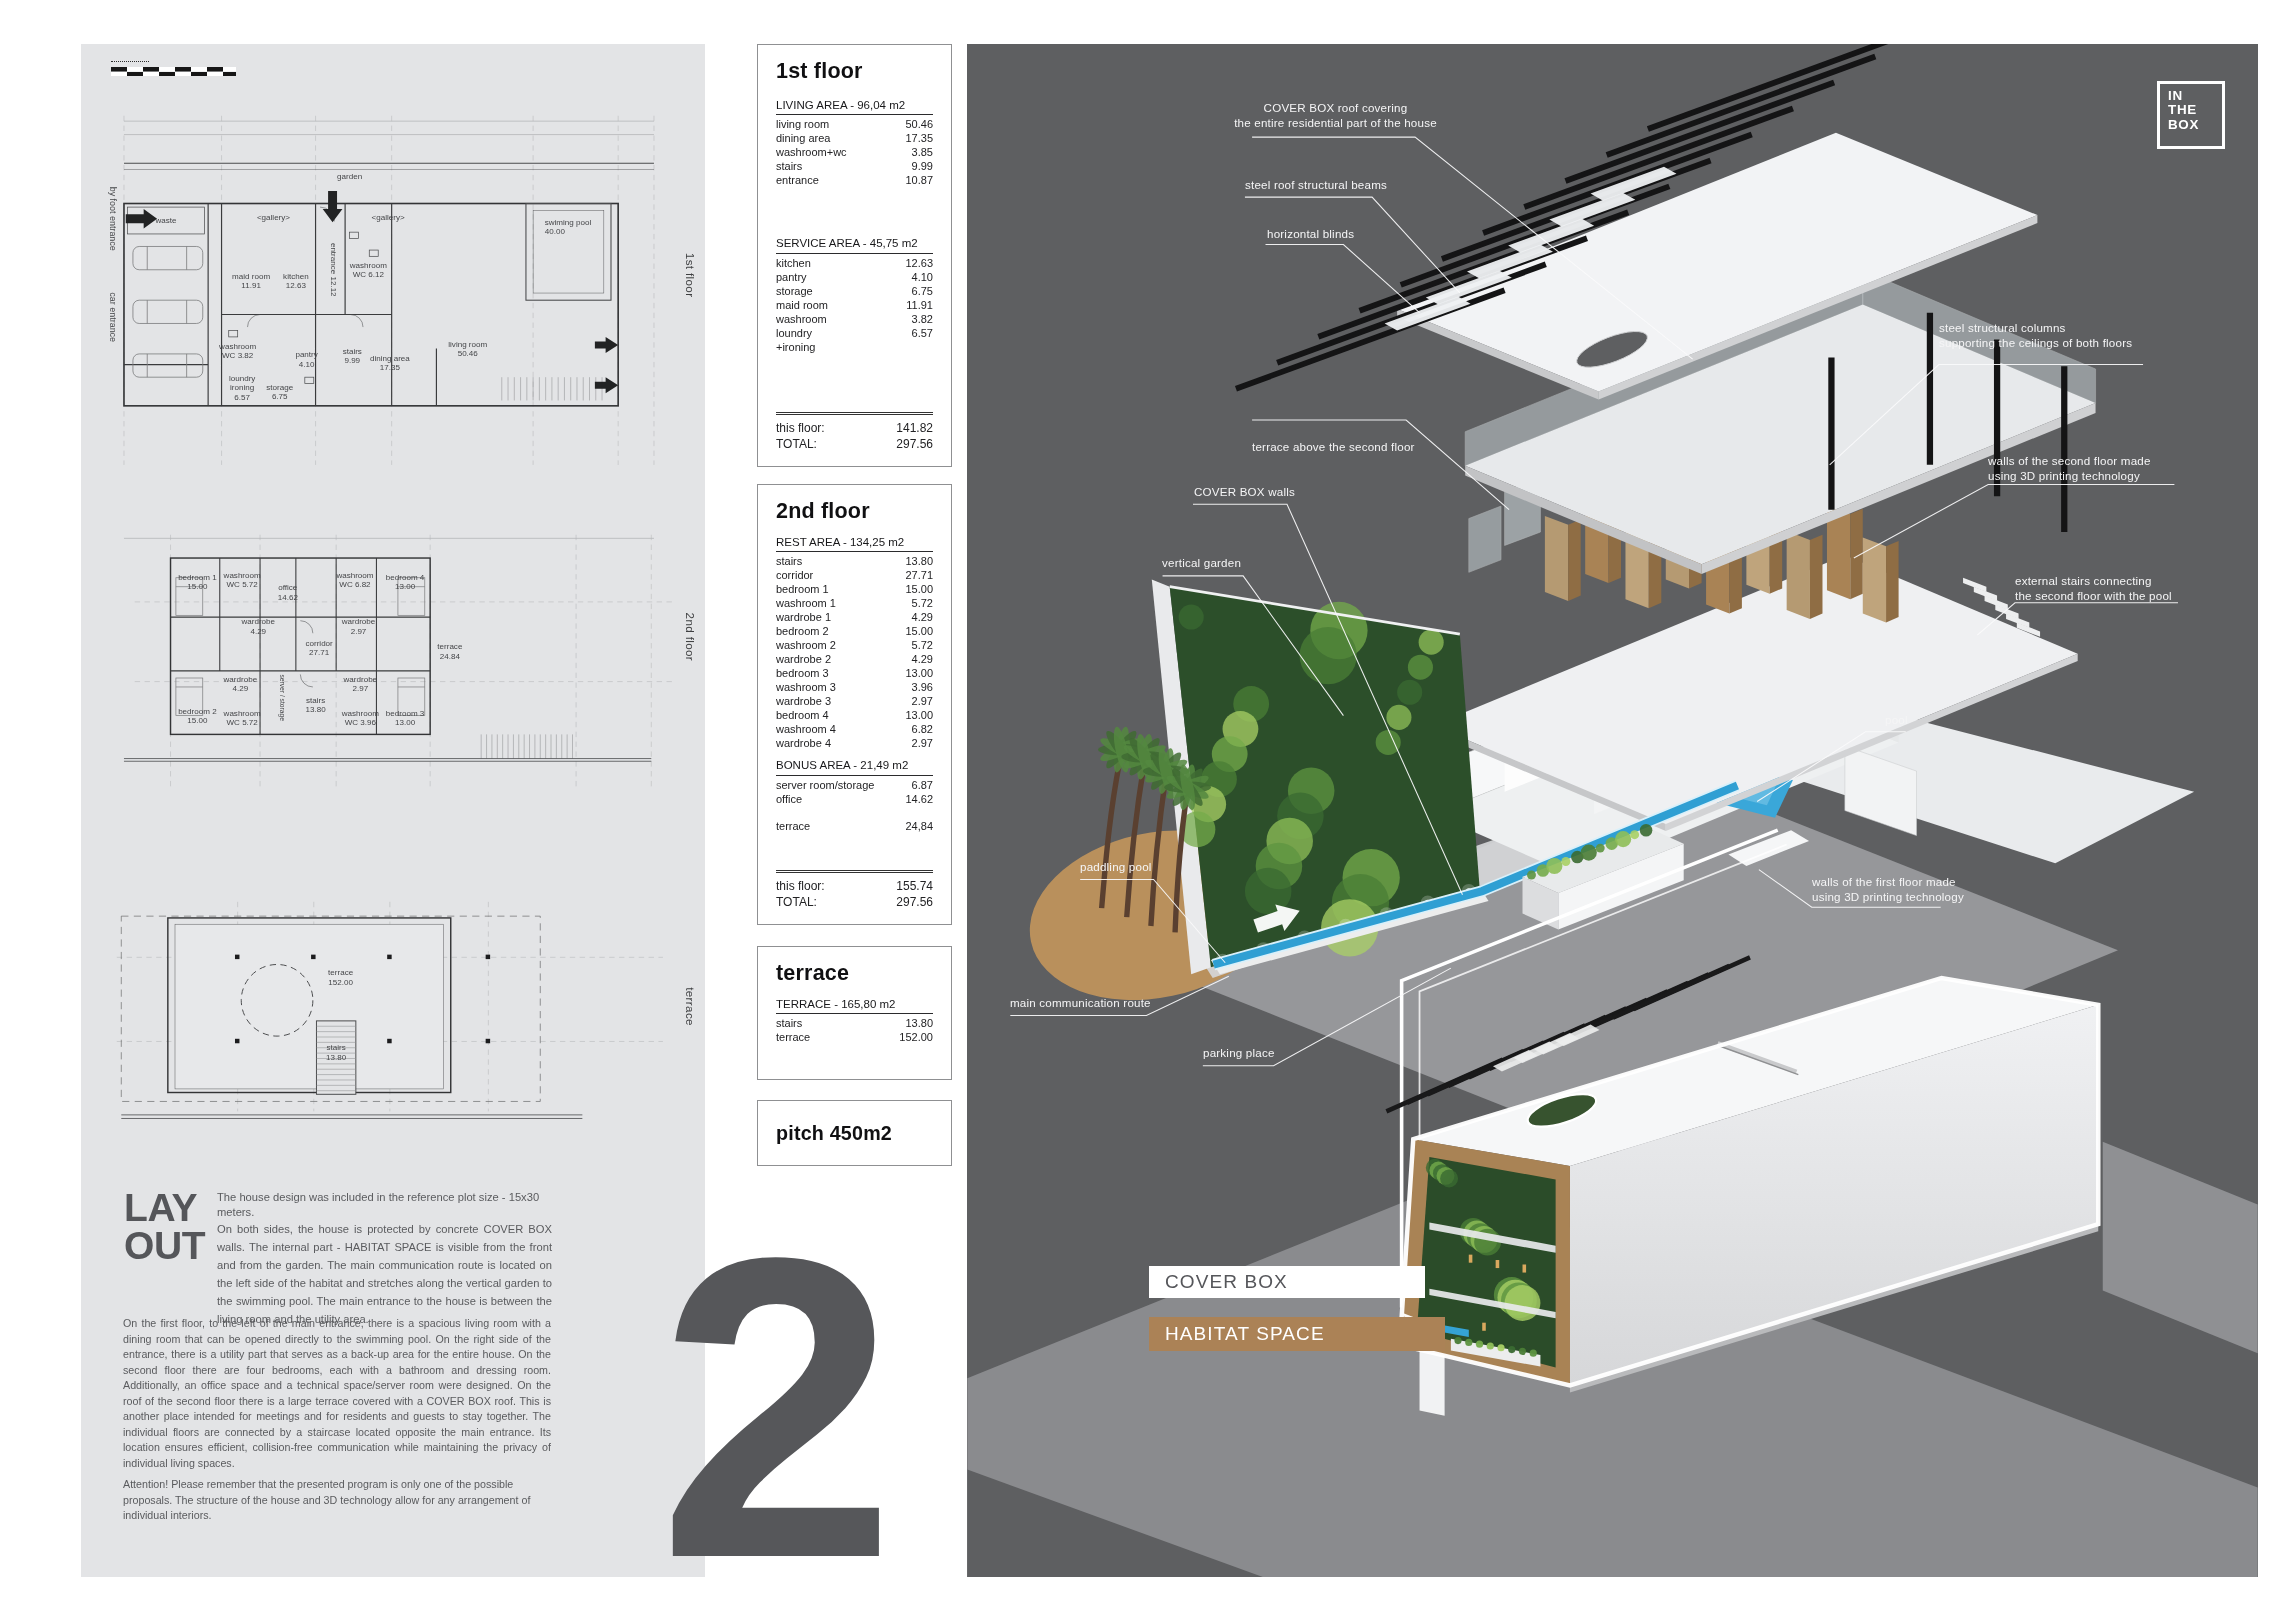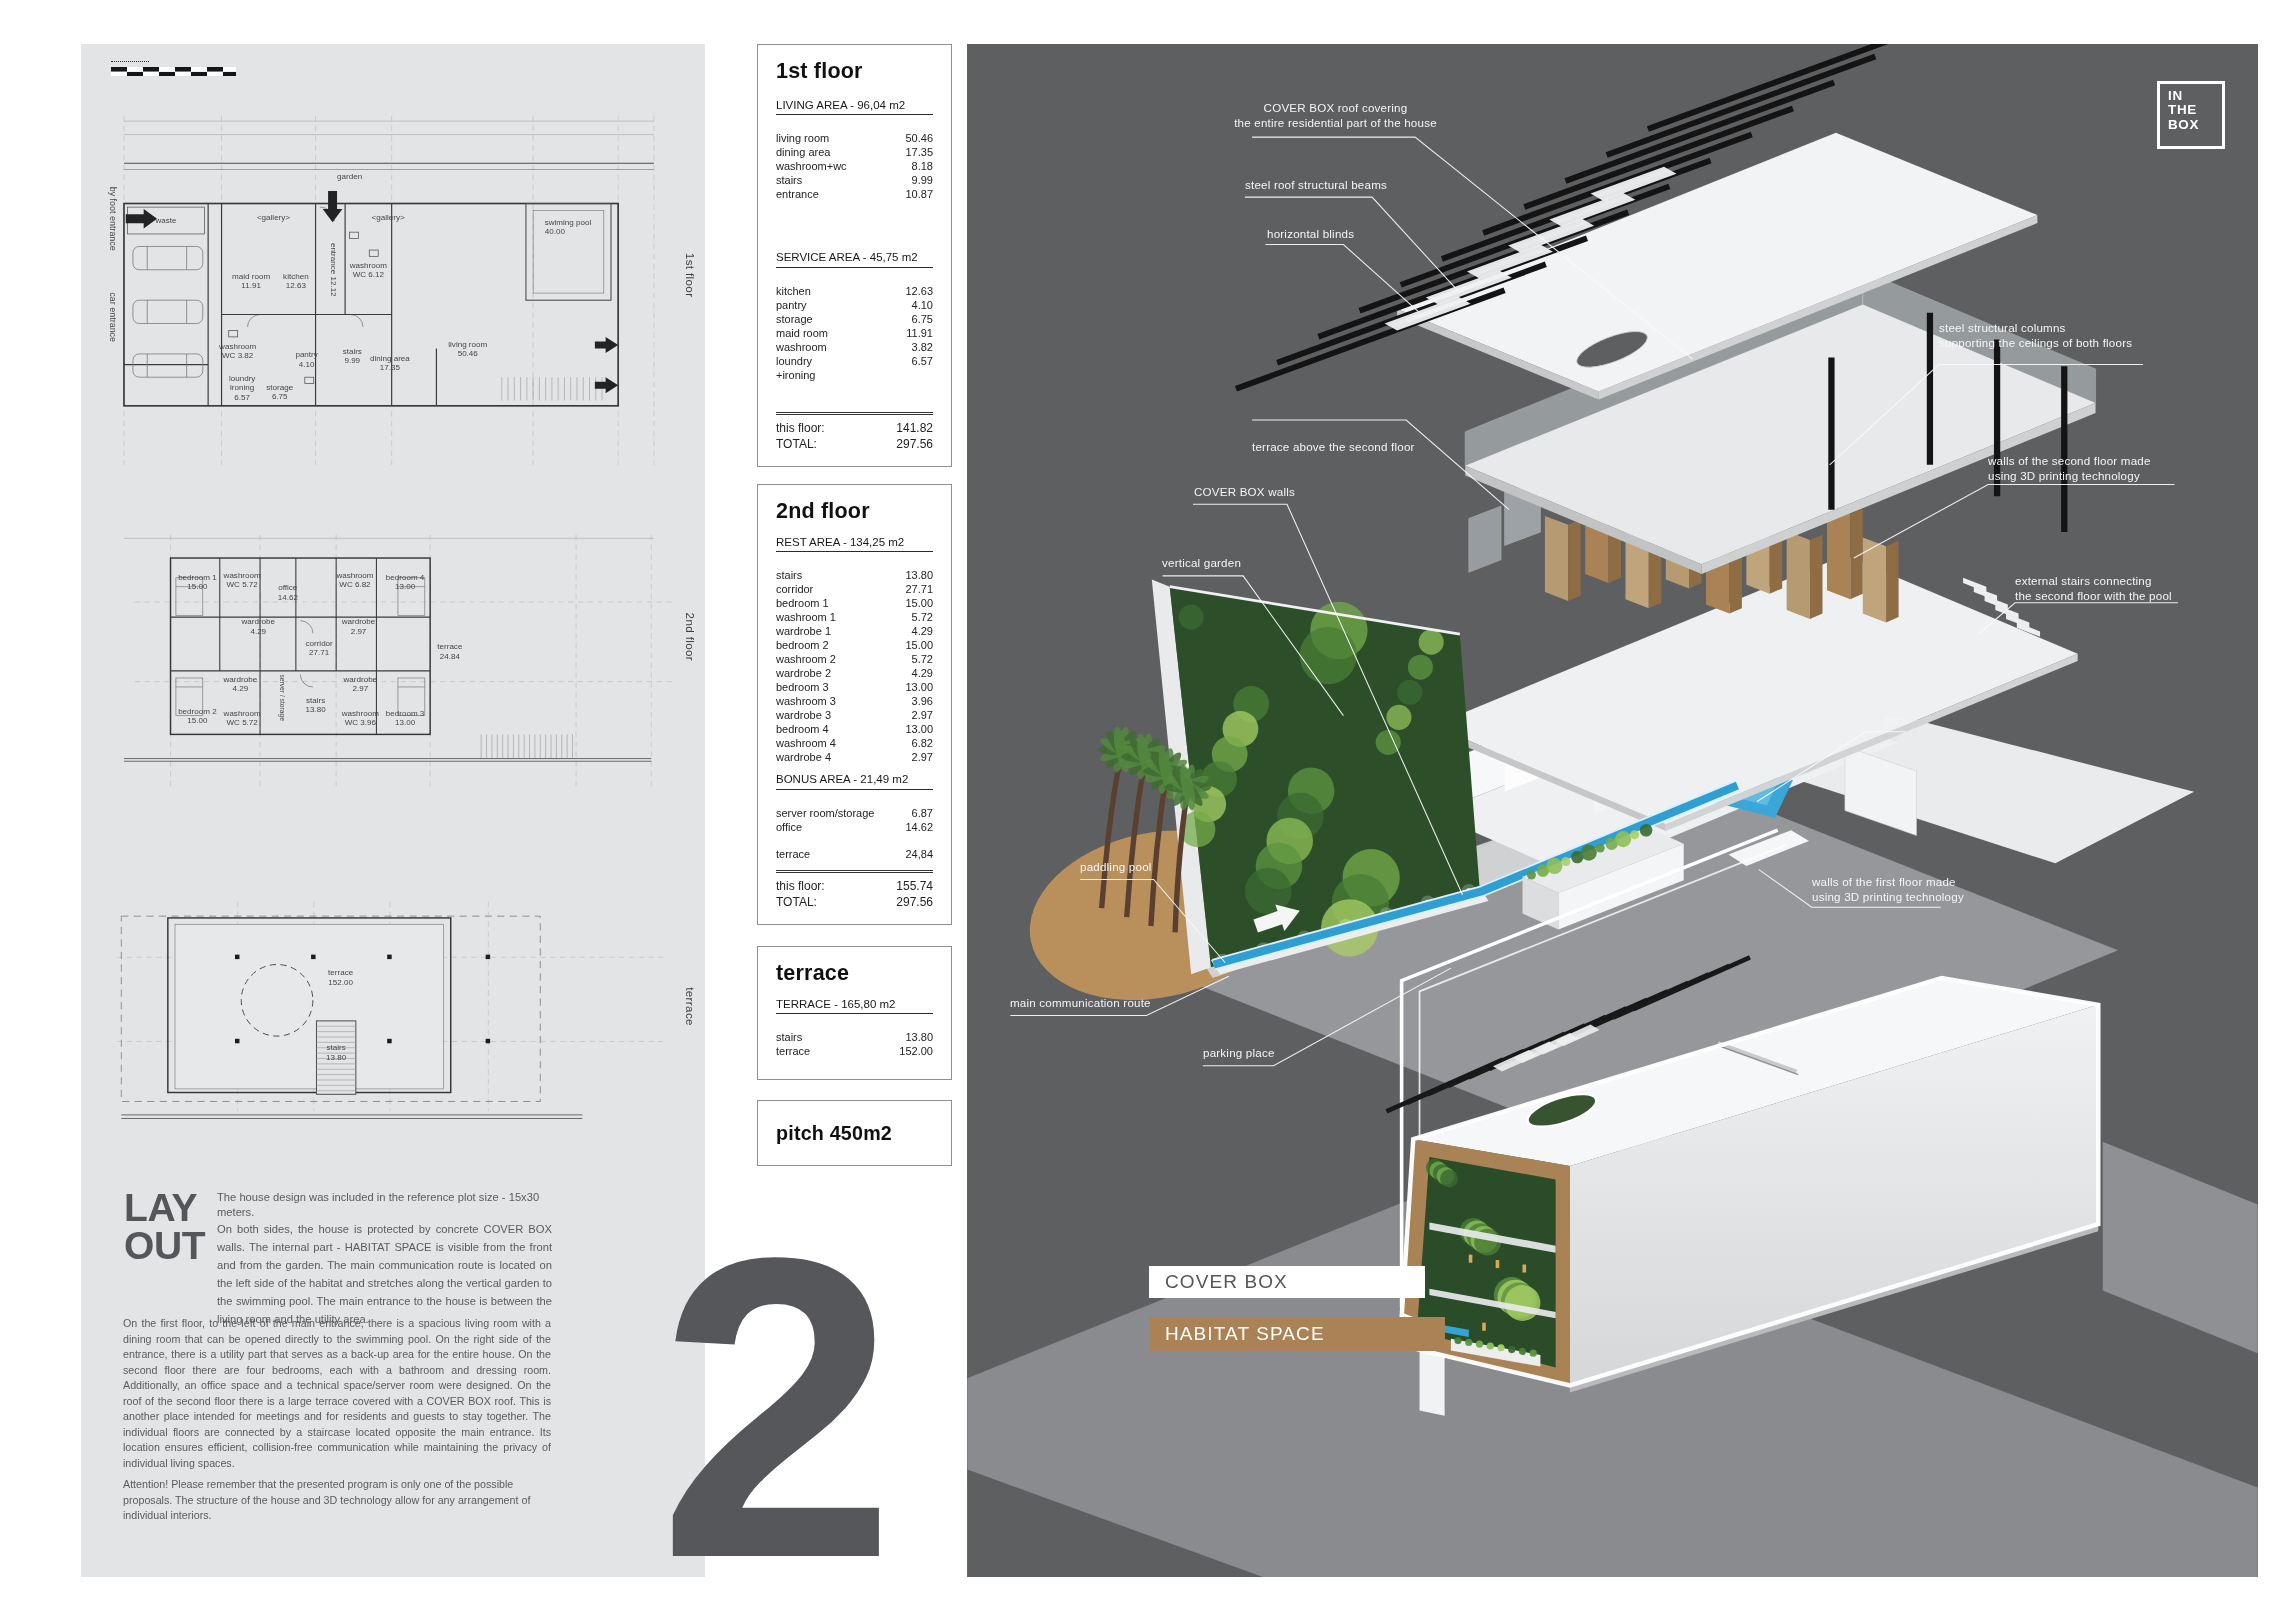--- a/index.html
+++ b/index.html
@@ -28,21 +28,21 @@
                font-weight:700;color:#56575a;letter-spacing:-3.6px;}
 
   
   .tbox{position:absolute;left:757px;width:195px;background:#fff;border:0.9px solid #8f9092;
         padding:14.3px 18px;display:flex;flex-direction:column;color:#1d1d1f;}
   #t1{top:44px;height:423px;}
   #t2{top:484px;height:441px;}
   #t3{top:946px;height:134px;}
   #t4{top:1100px;height:66px;justify-content:center;}
   .tb-title{font-size:21.5px;font-weight:700;color:#101012;letter-spacing:0.2px;}
-  .sec-h{font-size:11.5px;color:#18181a;border-bottom:1.4px solid #2b2b2d;padding-bottom:3.6px;margin-bottom:16px;}
+  .sec-h{font-size:11.5px;color:#18181a;border-bottom:1.4px solid #2b2b2d;padding-bottom:3.6px;margin-bottom:2px;}
   .row{display:flex;justify-content:space-between;font-size:11px;line-height:14px;color:#232325;}
   .row .l{white-space:pre-line;}
   .row .v{text-align:right;}
   .gap{height:12.5px;}
   .spacer{flex:1 1 auto;}
   .rule{height:3.6px;border-top:0.9px solid #333;border-bottom:0.9px solid #333;margin-bottom:4.5px;}
   .trow{font-size:12px;line-height:16px;}
   #t4 .tb-title{font-size:19.7px;}
 
   
@@ -253,21 +253,21 @@
       <div class="row">
         <span class="l">living room</span>
         <span class="v">50.46</span>
       </div>
       <div class="row">
         <span class="l">dining area</span>
         <span class="v">17.35</span>
       </div>
       <div class="row">
         <span class="l">washroom+wc</span>
-        <span class="v">8.18</span>
+        <span class="v">3.85</span>
       </div>
       <div class="row">
         <span class="l">stairs</span>
         <span class="v">9.99</span>
       </div>
       <div class="row">
         <span class="l">entrance</span>
         <span class="v">10.87</span>
       </div>
       <div class="sec-h" style="margin-top: 50px;">SERVICE AREA - 45,75 m2</div>

